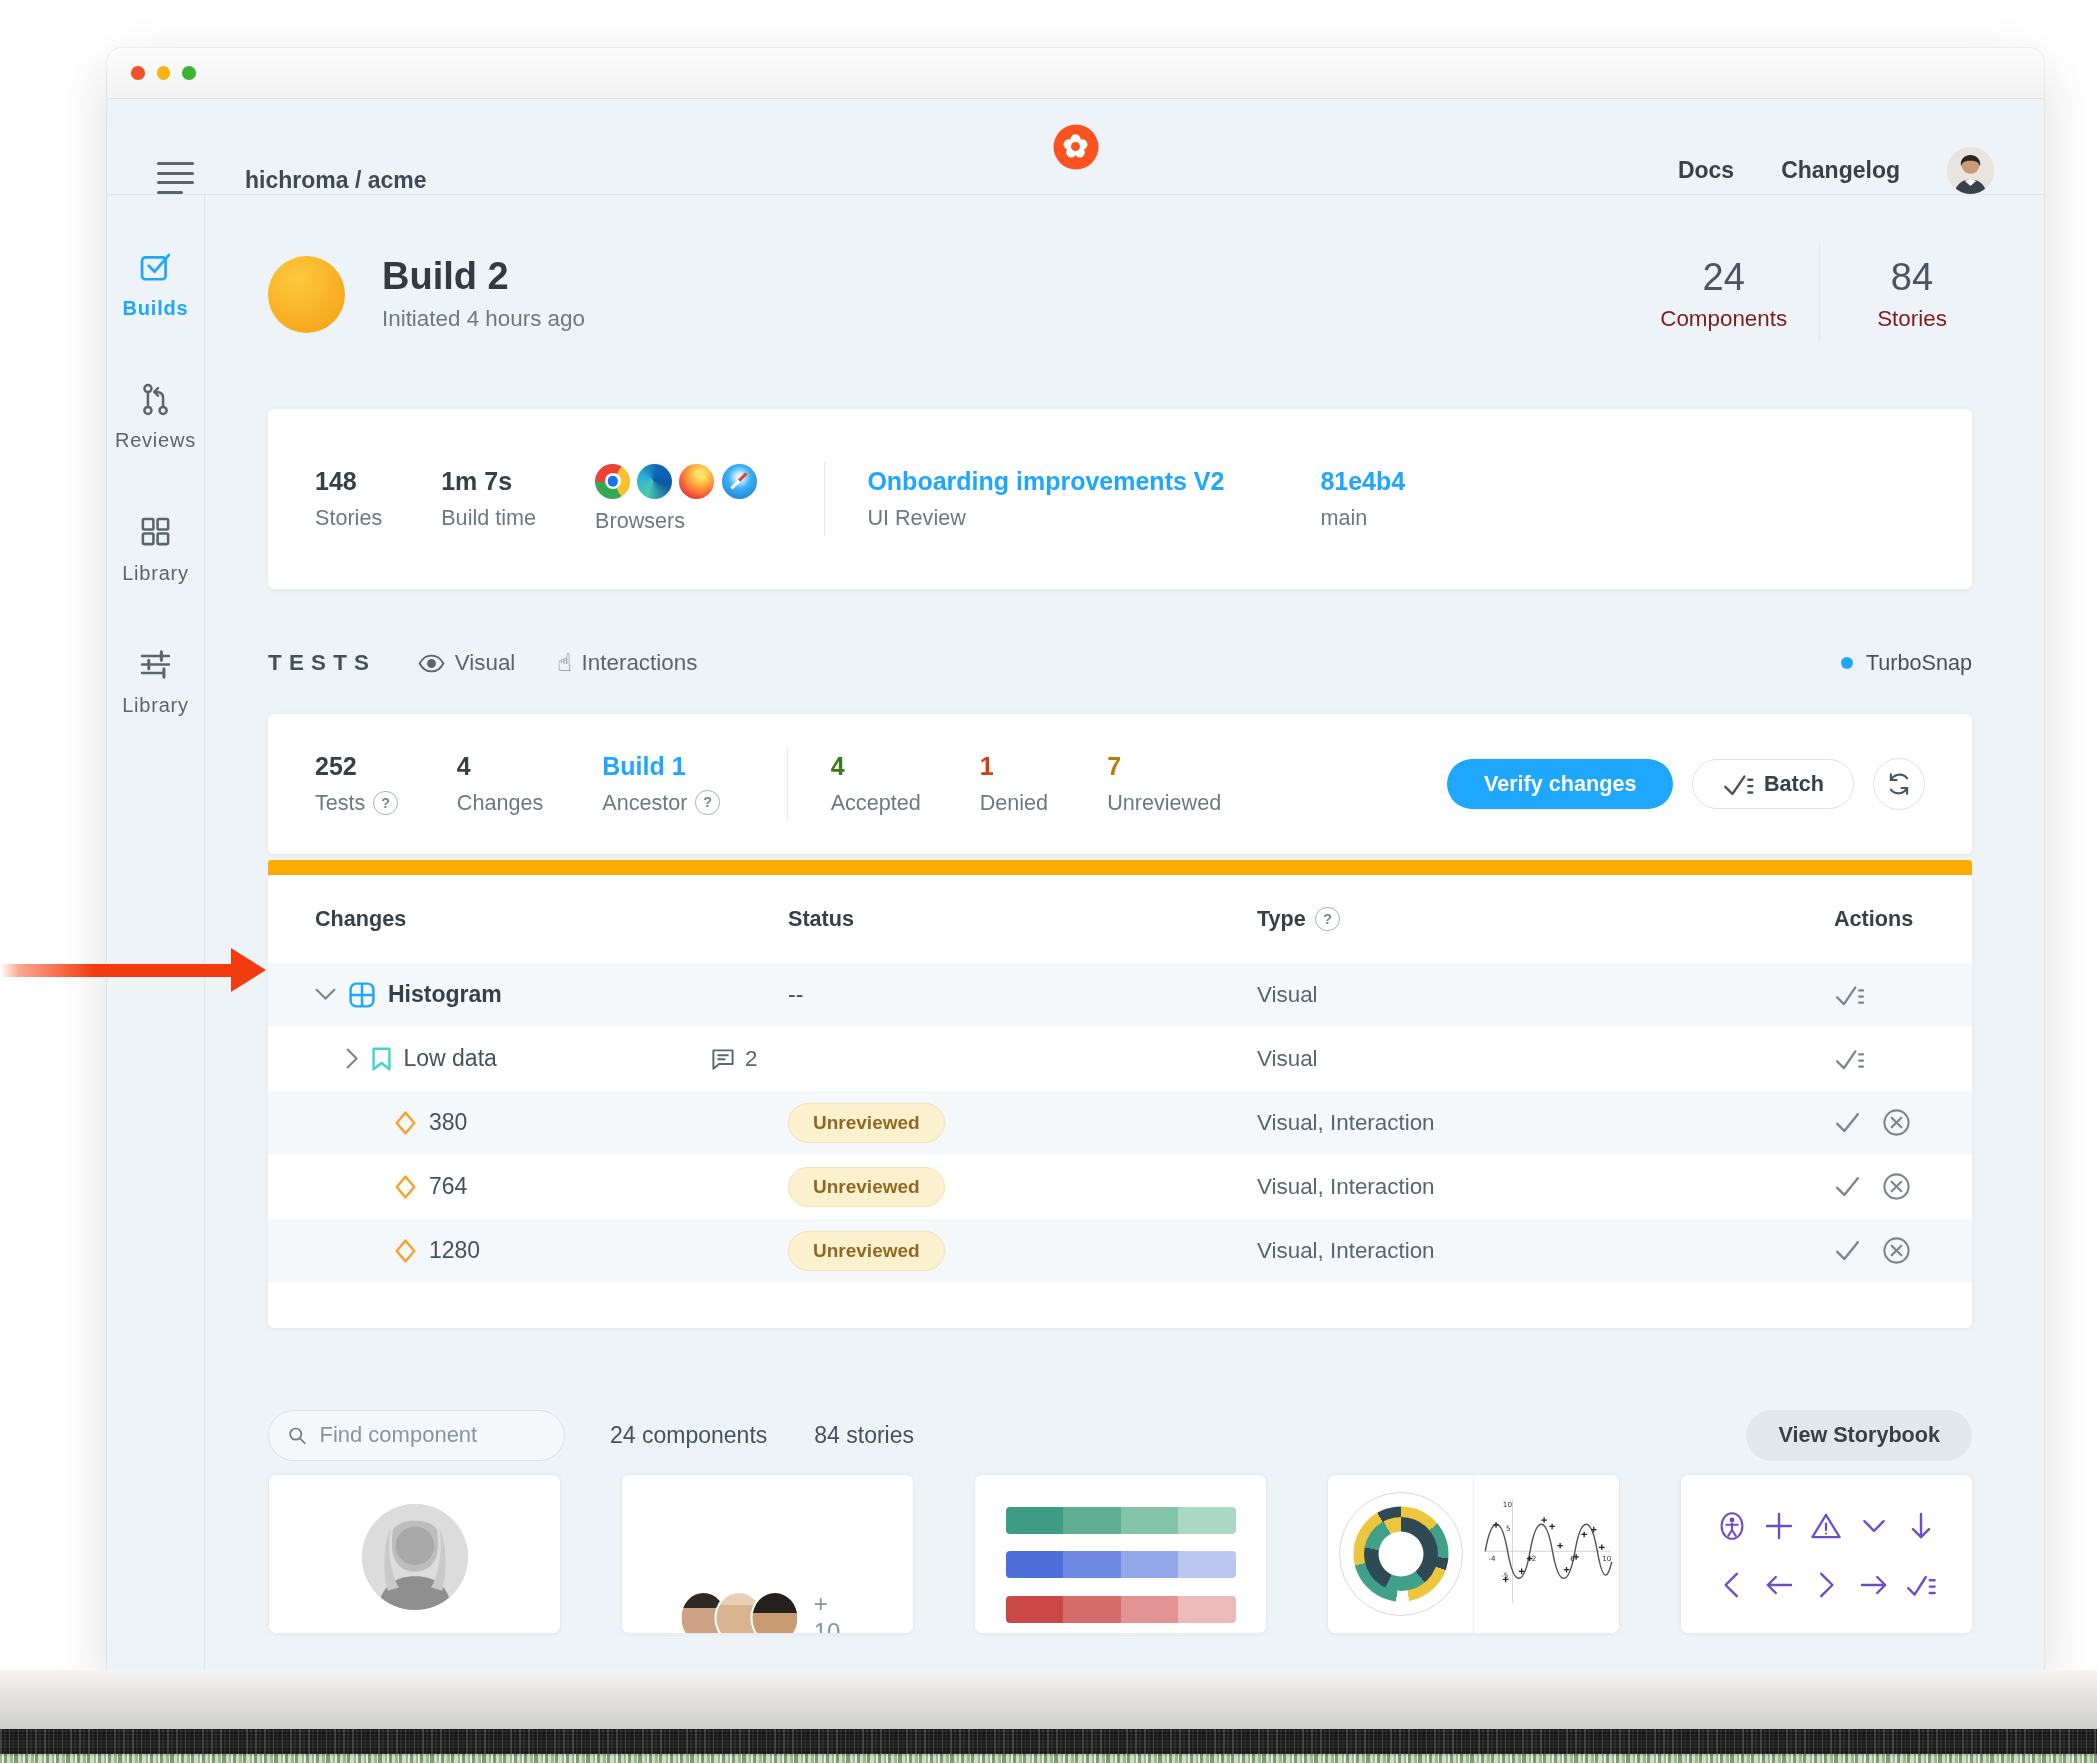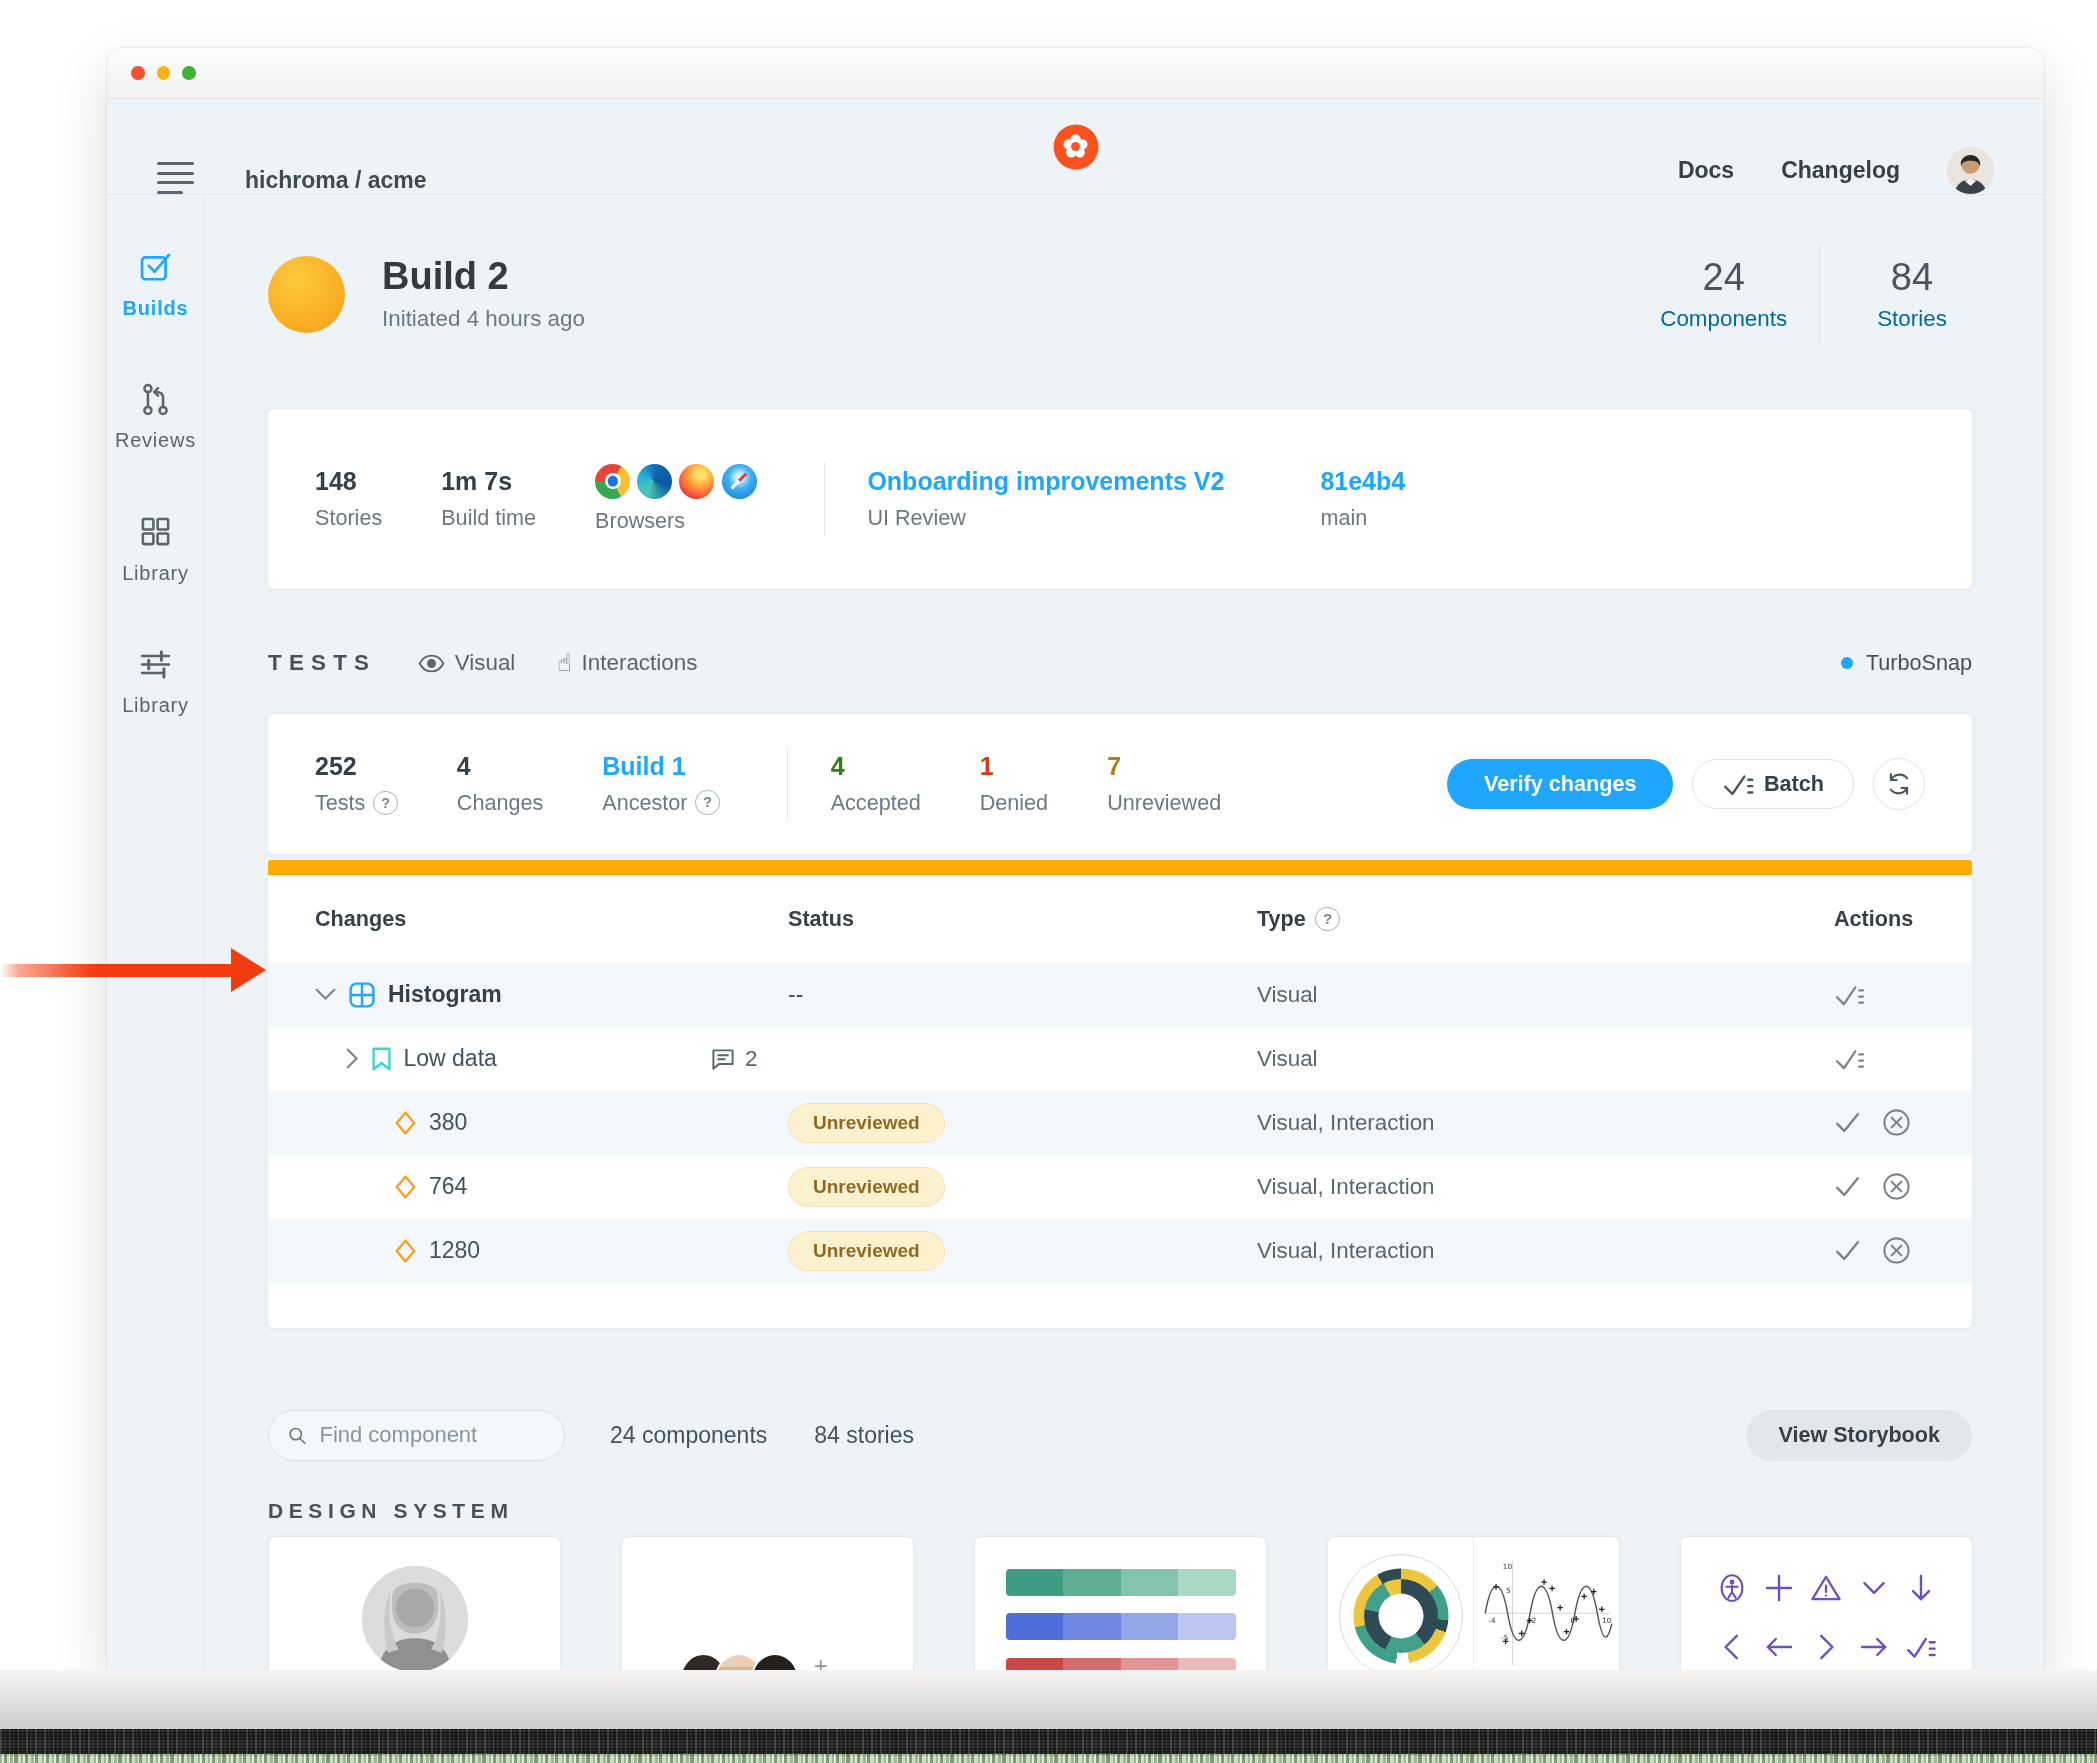--- a/index.html
+++ b/index.html
@@ -36,21 +36,21 @@
 
   
   .build-header{margin-top:47px;display:flex;align-items:center;height:108px;}
   .build-dot{width:77px;height:77px;border-radius:50%;background:radial-gradient(circle at 38% 30%,#fdc93e,#f7a51a 85%);}
   .build-titles{margin-left:37px;}
   .build-title{font-size:38px;font-weight:800;color:#333b41;line-height:1.1;}
   .build-sub{font-size:22.4px;color:#6d7880;margin-top:8px;}
   .head-stats{margin-left:auto;display:flex;align-items:center;}
   .head-stat{text-align:center;min-width:120px;}
   .head-stat .v{font-size:38px;color:#4a5560;}
-  .head-stat .l{font-size:22.4px;color:#0369a1;margin-top:6.4px;}
+  .head-stat .l{font-size:22.4px;color:#7f1d1d;margin-top:6.4px;}
   .head-div{width:0.8px;height:98px;background:#dbe2e8;margin:0 32px;}
 
   
   .panel{background:#fff;border-radius:6.4px;box-shadow:0 0.8px 4.8px rgba(0,0,0,.05);}
 
   .info-card{margin-top:61px;height:148px;display:flex;align-items:center;padding:16px 47px;}
   .stat{margin-right:59px;}
   .stat .v{font-size:25px;font-weight:700;color:#374047;display:flex;align-items:center;gap:8px;}
   .stat .l{font-size:21.6px;color:#6d7880;margin-top:9.6px;}
   .stat .v.link{color:#1ea7fd;cursor:pointer;}
@@ -520,21 +520,20 @@
               </svg>
             <input placeholder="Find component" style="">
           </div>
           <div class="counts">
             <span>24 components</span>
             <span>84 stories</span>
           </div>
           <div class="btn btn-gray">View Storybook</div>
         </div>
 
-        <div class="ds-heading">DESIGN SYSTEM</div>
         <div class="cards">
 
           <div class="dcard">
             <div class="portrait">
               <svg width="106" height="106" viewBox="0 0 132 132">
                 <rect width="132" height="132" fill="#dcdcdc"></rect>
                 <path d="M38 36c0-20 56-20 56 0 4 34-8 48-28 48S34 70 38 36z" fill="#bdbdbd"></path>
                 <circle cx="66" cy="52" r="24" fill="#a8a8a8"></circle>
                 <path d="M20 132c4-32 22-42 46-42s42 10 46 42z" fill="#8f8f8f"></path>
                 <path d="M36 30c-6 30 2 62 10 74l-14 4c-6-26-6-58 4-78z" fill="#c9c9c9"></path>

